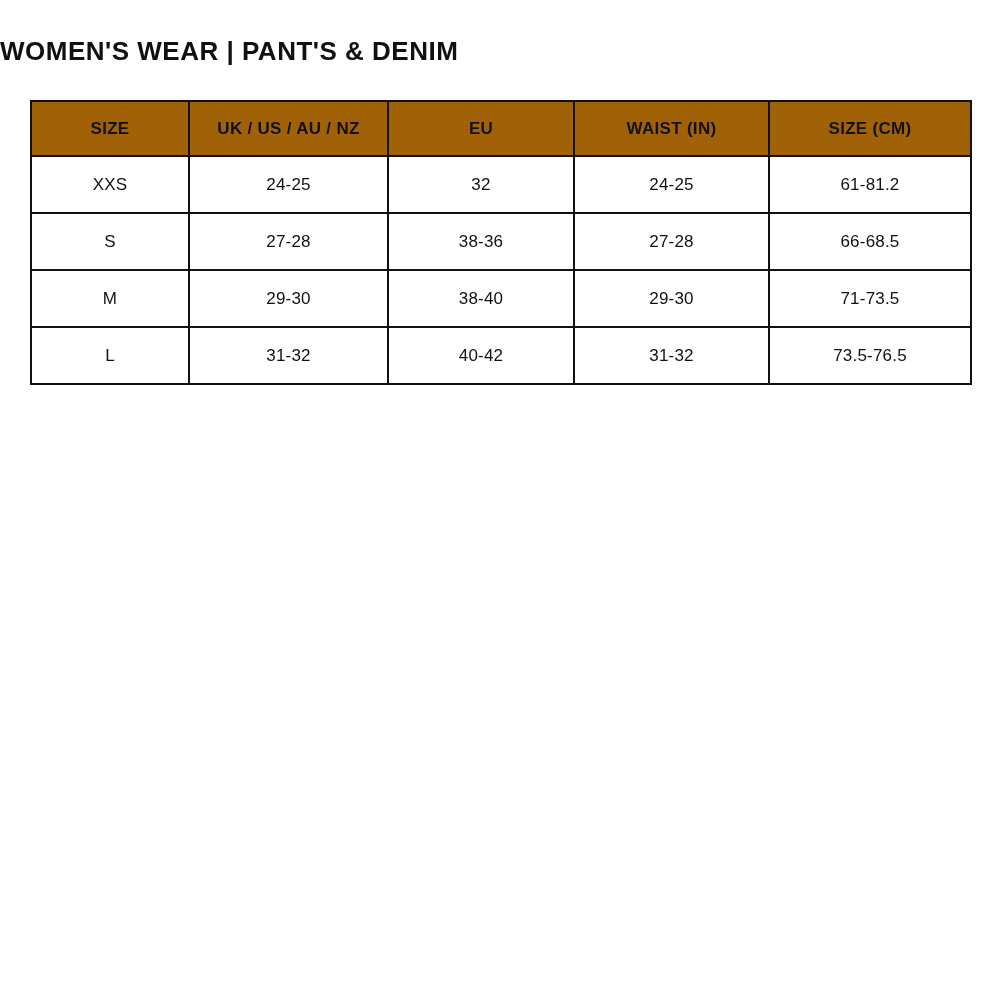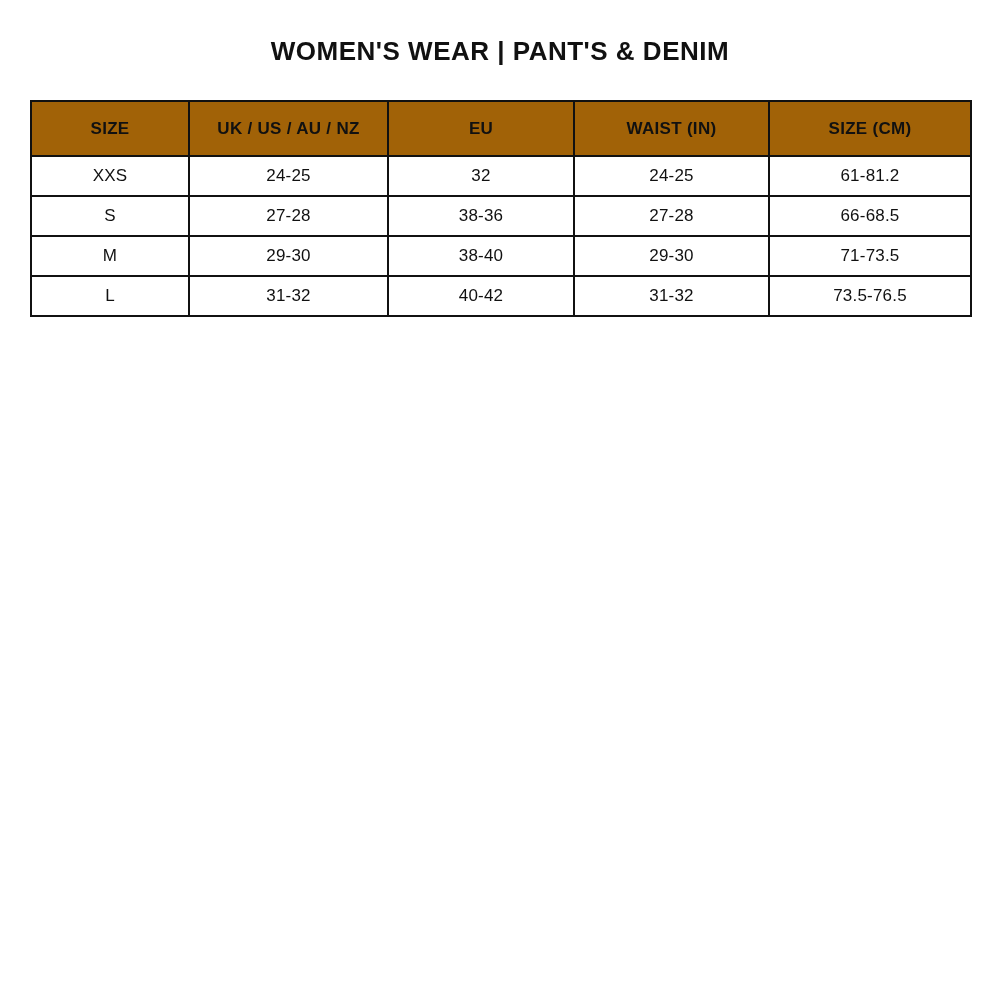--- a/index.html
+++ b/index.html
@@ -17,21 +17,21 @@
     width: 1000px;
     height: 1000px;
     background: #ffffff;
   }
 
   .page-title {
     position: absolute;
     top: 36px;
     left: 0;
     width: 1000px;
-    text-align: center;
+    text-align: left;
     font-size: 26px;
     font-weight: 700;
     letter-spacing: 0.5px;
     color: #111111;
   }
 
   table.size-chart {
     position: absolute;
     left: 30px;
     top: 100px;
@@ -52,21 +52,21 @@
     background: #a16207;
     height: 55px;
     font-size: 17px;
     font-weight: 700;
     letter-spacing: 0.3px;
     color: #111111;
   }
 
   table.size-chart td {
     background: #ffffff;
-    height: 40px;
+    height: 57px;
     font-size: 17px;
     font-weight: 400;
     letter-spacing: 0.2px;
     color: #111111;
     text-align: center;
   }
 
   
   col.c-size  { width: 158px; }
   col.c-uk    { width: 199px; }

